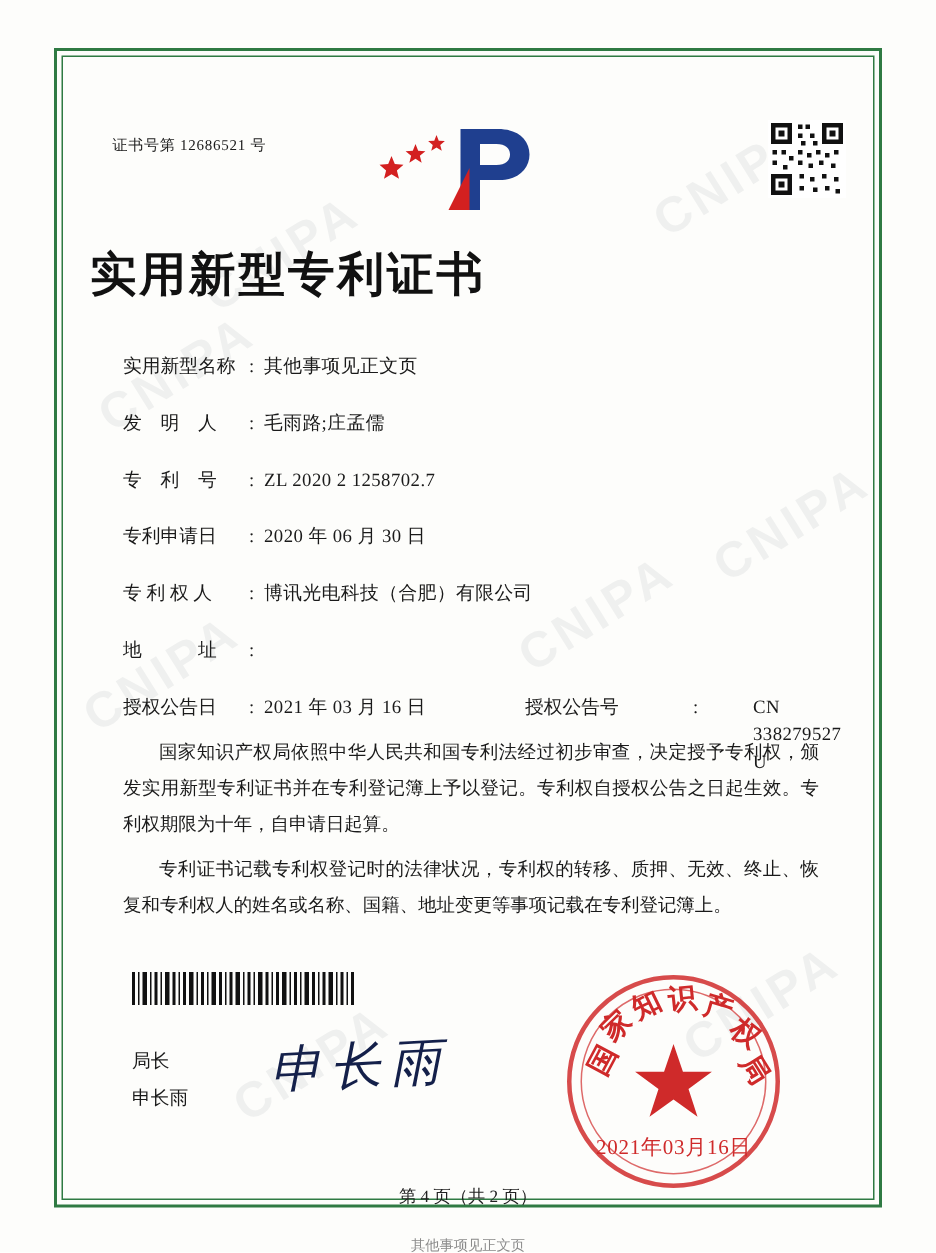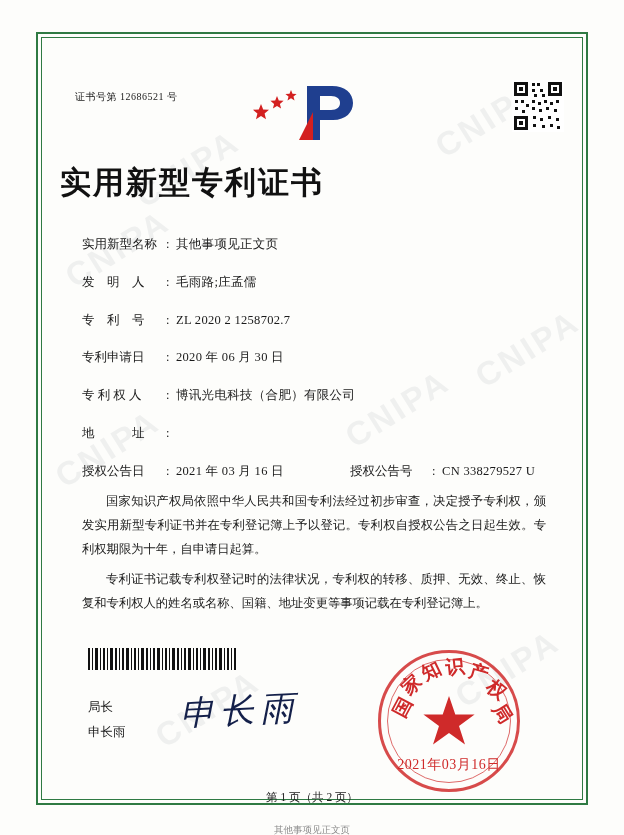--- a/index.html
+++ b/index.html
@@ -146,20 +146,21 @@
     display: flex;
     align-items: flex-start;
   }
   .dual-left {
     display: flex;
     flex: 0 0 268px;
   }
   .dual-right {
     display: flex;
     flex: 1 1 auto;
+    gap: 30px;
   }
   .dual-right .field-label {
     width: 82px;
     flex: 0 0 82px;
   }
 
   
   #paragraphs {
     position: absolute;
     left: 22px;
@@ -484,16 +485,16 @@
       <div class="seal-char" style="left:66px; top:5px;   transform:rotate(-6deg);">识</div>
       <div class="seal-char" style="left:90px; top:11px;  transform:rotate(16deg);">产</div>
       <div class="seal-char" style="left:108px;top:28px;  transform:rotate(38deg);">权</div>
       <div class="seal-char" style="left:114px;top:52px;  transform:rotate(58deg);">局</div>
 
       <div id="seal-date">2021年03月16日</div>
     </div>
 
   </div>
 
-  <div id="page-footer">第 1 页（共 2 页）</div>
+  <div id="page-footer">第 4 页（共 2 页）</div>
   <div id="sub-footer">其他事项见正文页</div>
 
 </div>
 
 </body></html>

